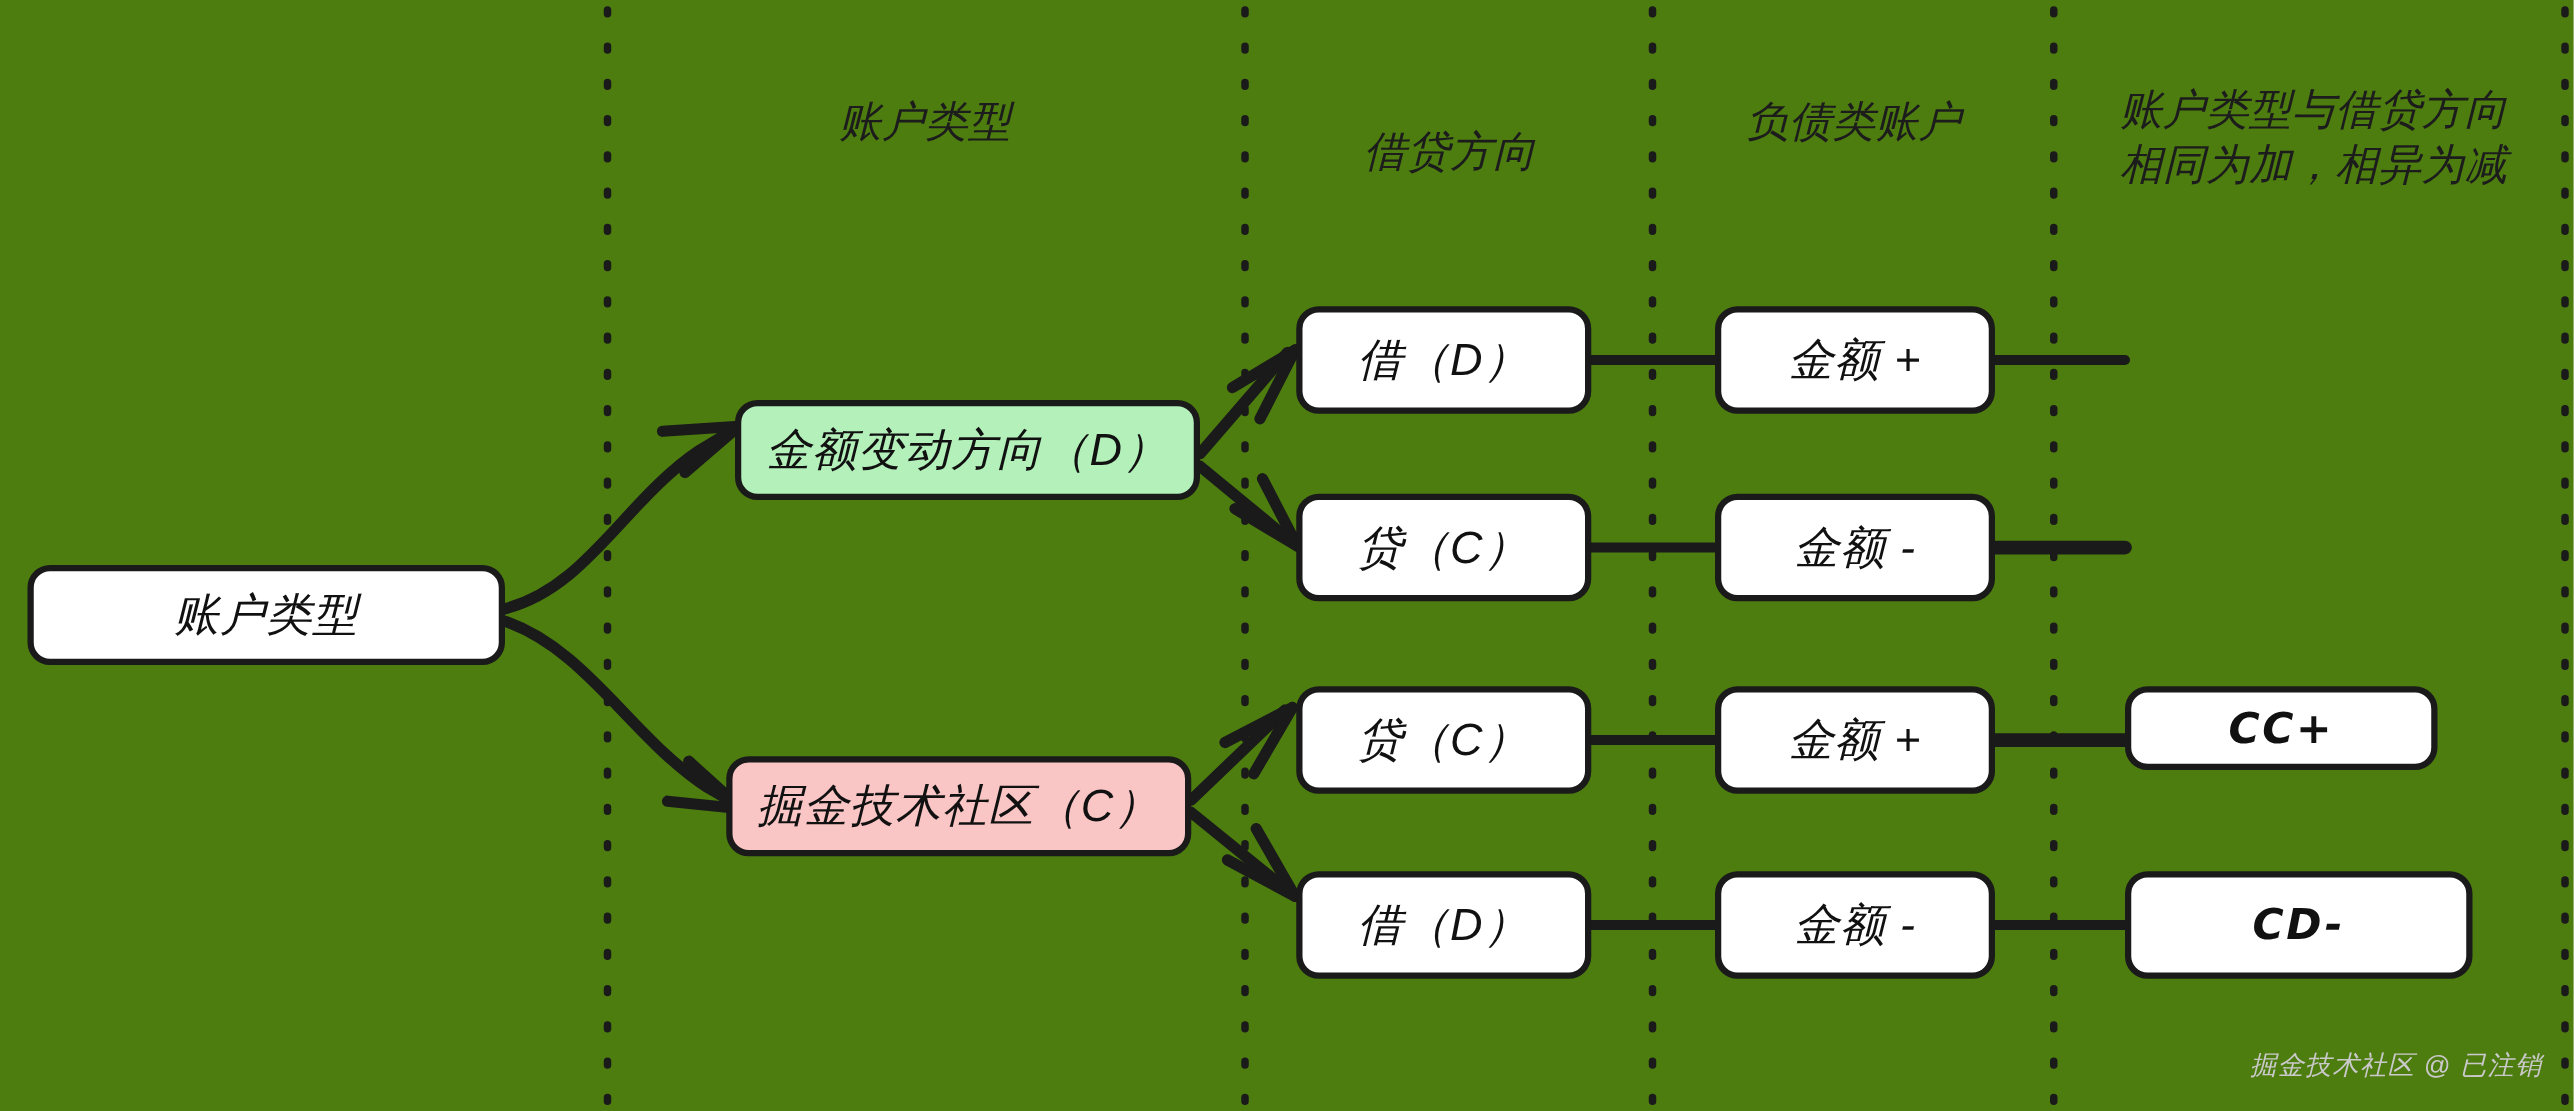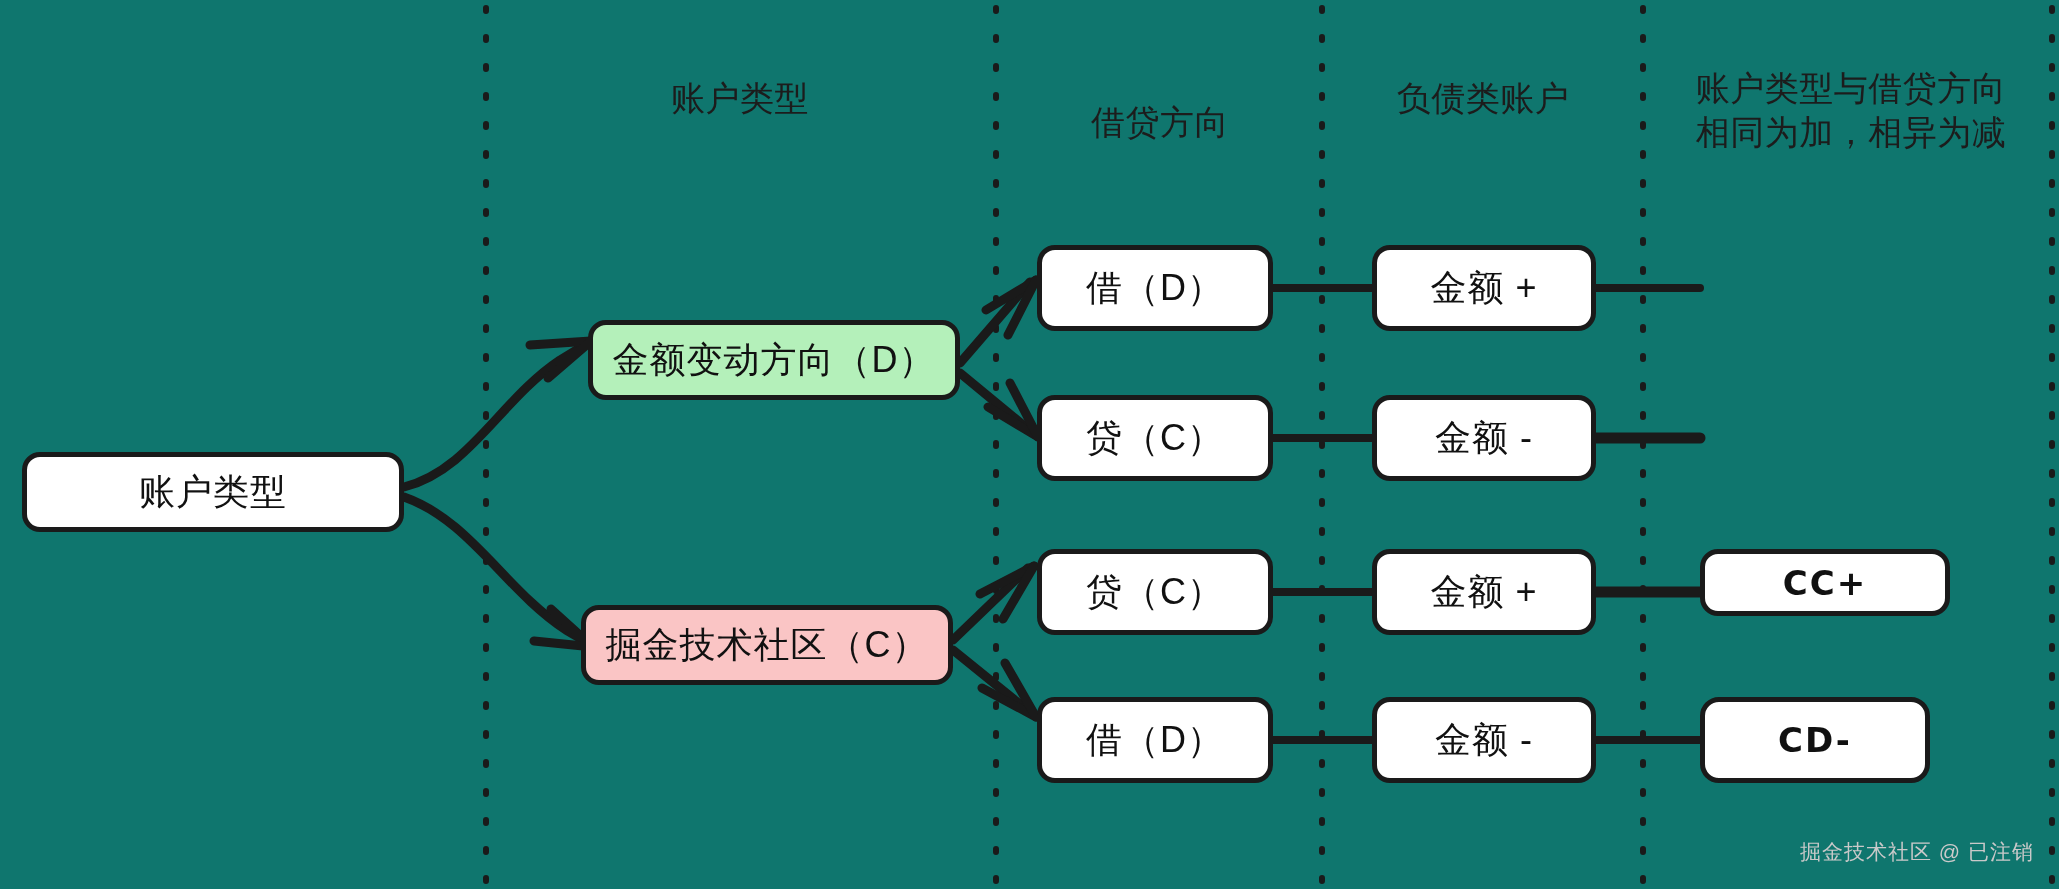--- a/index.html
+++ b/index.html
@@ -7,22 +7,23 @@
     padding: 0;
     background: #ffffff;
   }
   body {
     font-family: "Liberation Sans", "DejaVu Sans", sans-serif;
   }
   #canvas {
     position: relative;
     width: 2059px;
     height: 889px;
-    background: #0f766e;
+    background: #4d7c0f;
     overflow: hidden;
+    font-style: italic;
   }
   #svg-layer {
     position: absolute;
     left: 0;
     top: 0;
     width: 2059px;
     height: 889px;
   }
   .col-header {
     position: absolute;
@@ -134,17 +135,17 @@
 
   <div class="node" style="left:1037px; top:395px; width:236px; height:86px;">贷（C）</div>
   <div class="node" style="left:1372px; top:395px; width:224px; height:86px;">金额 -</div>
 
   <div class="node" style="left:1037px; top:549px; width:236px; height:86px;">贷（C）</div>
   <div class="node" style="left:1372px; top:549px; width:224px; height:86px;">金额 +</div>
   <div class="node result" style="left:1700px; top:549px; width:250px; height:67px;">CC+</div>
 
   <div class="node" style="left:1037px; top:697px; width:236px; height:86px;">借（D）</div>
   <div class="node" style="left:1372px; top:697px; width:224px; height:86px;">金额 -</div>
-  <div class="node result" style="left:1700px; top:697px; width:230px; height:86px;border-radius:19px;">CD-</div>
+  <div class="node result" style="left:1700px; top:697px; width:278px; height:86px;">CD-</div>
 
   <div class="watermark" style="left:1800px; top:838px;">掘金技术社区 @ 已注销</div>
 
 </div>
 
 </body></html>

